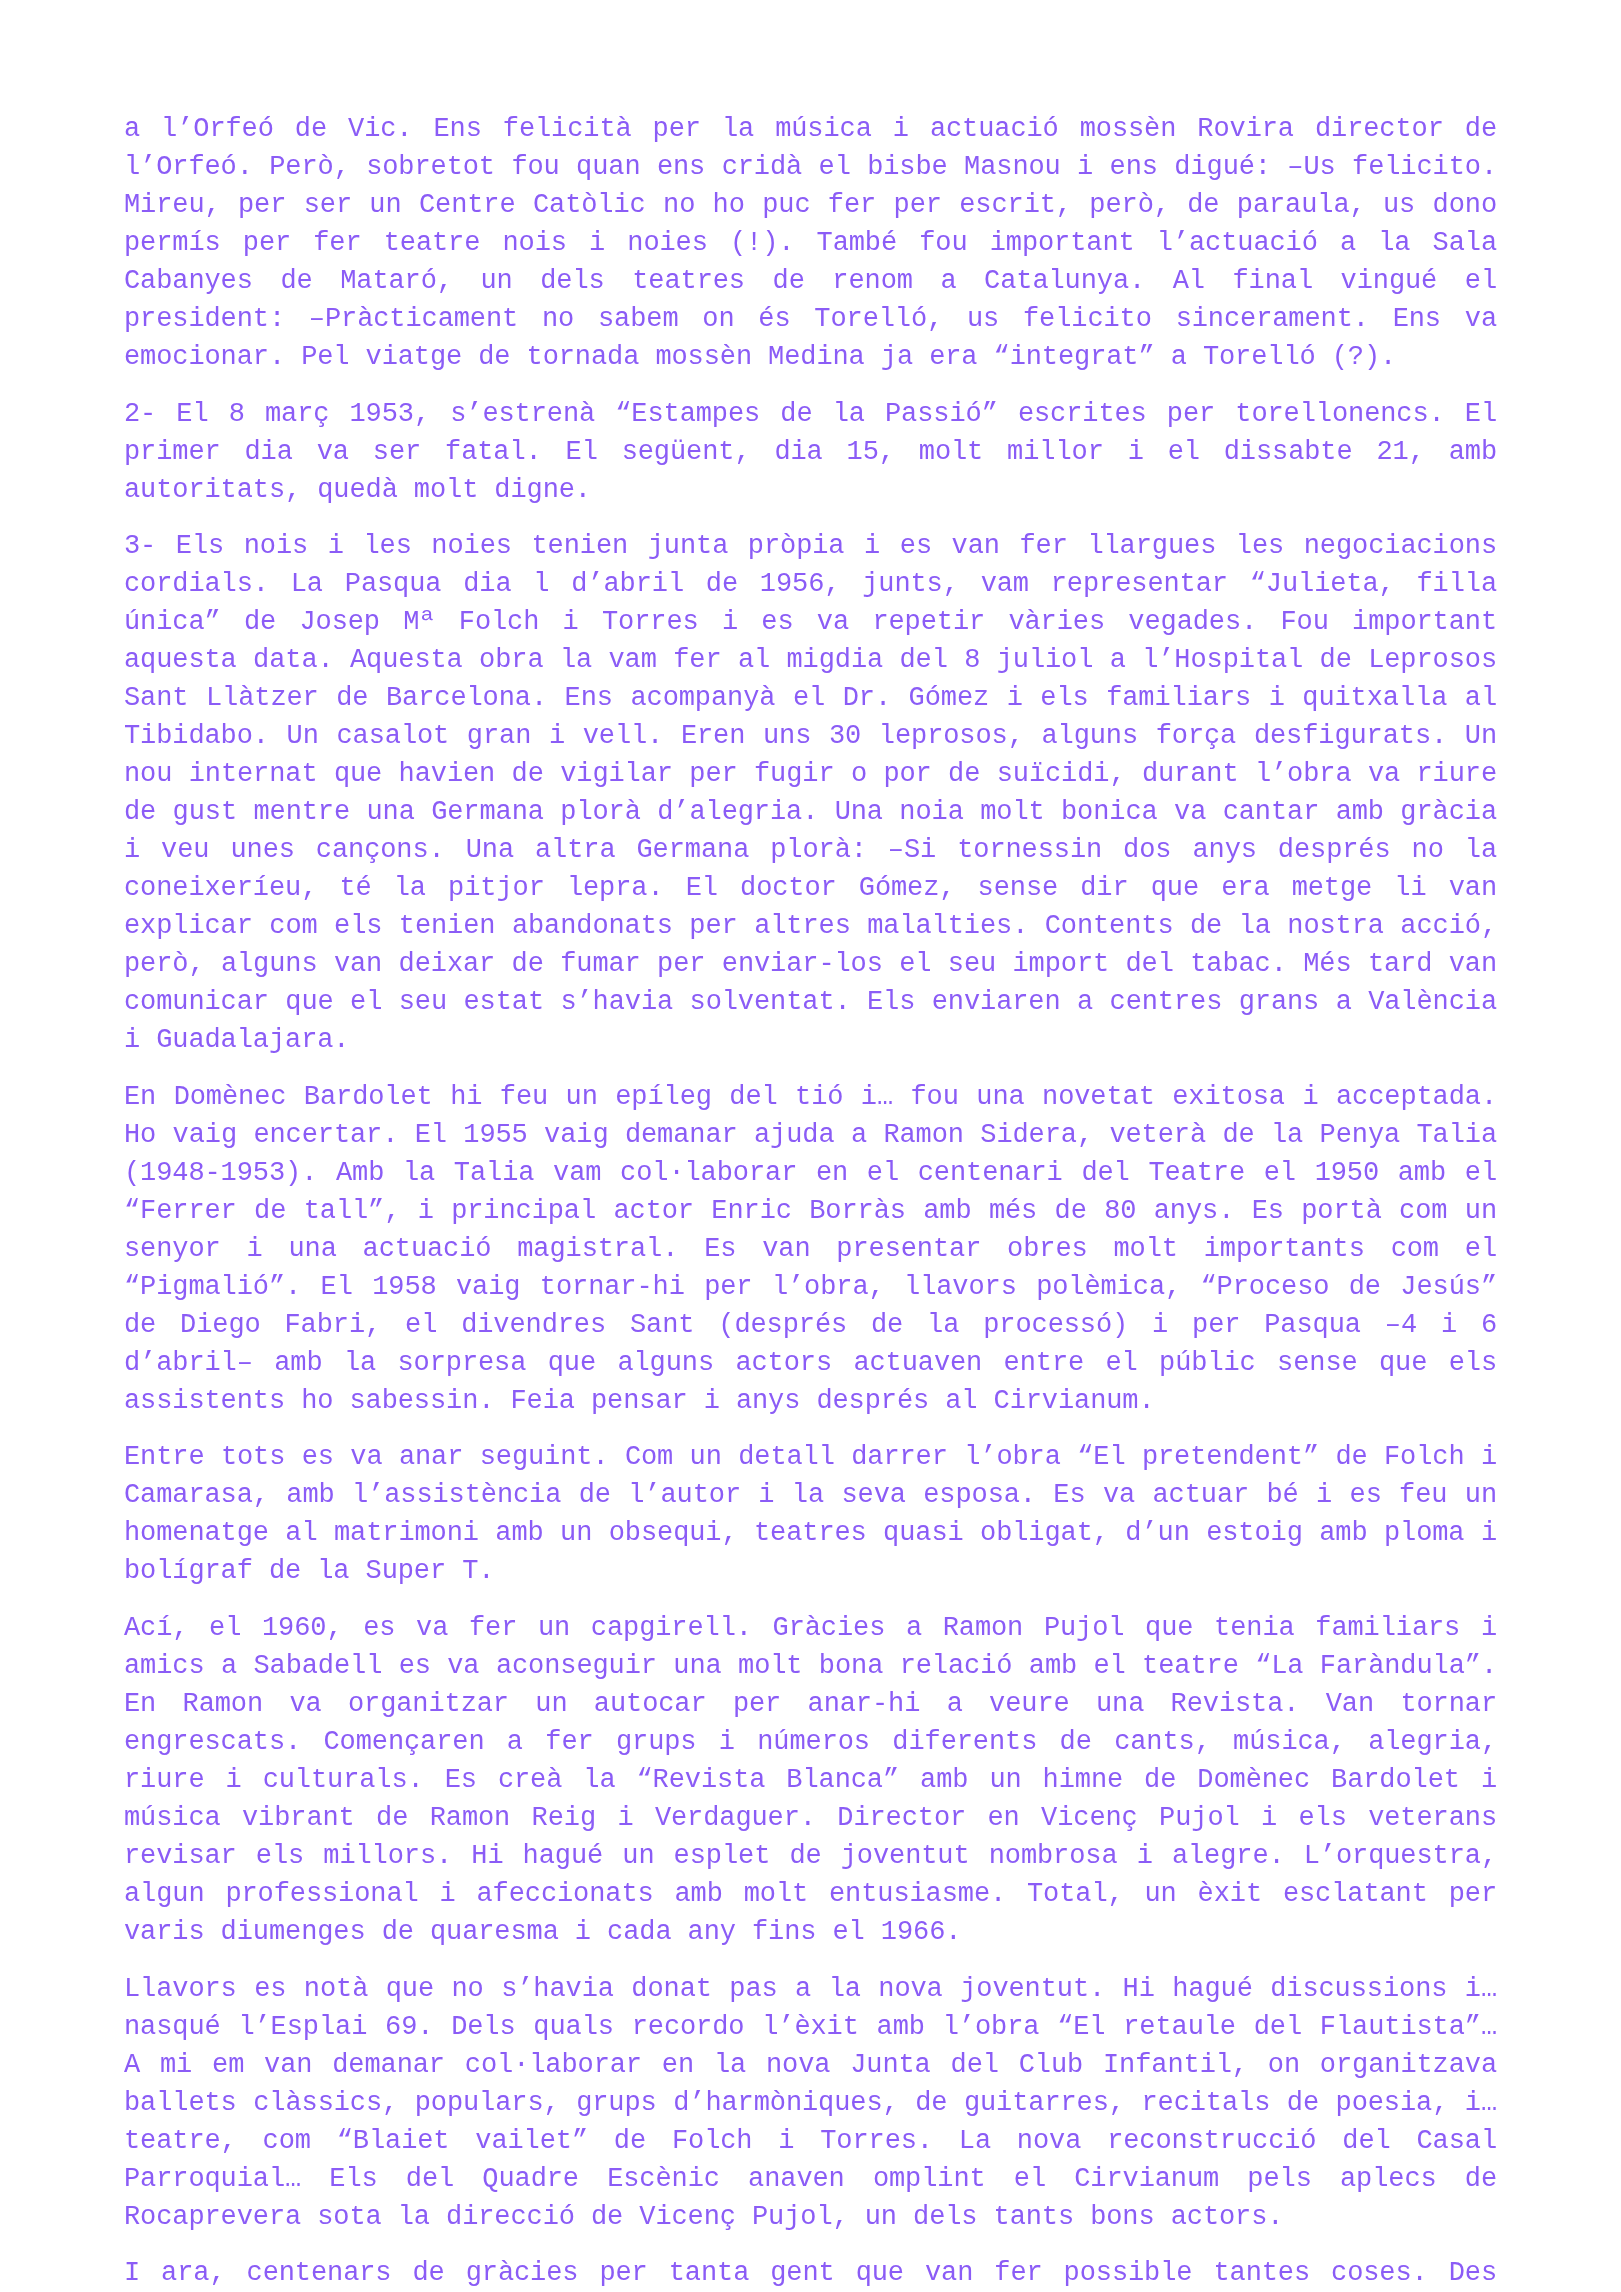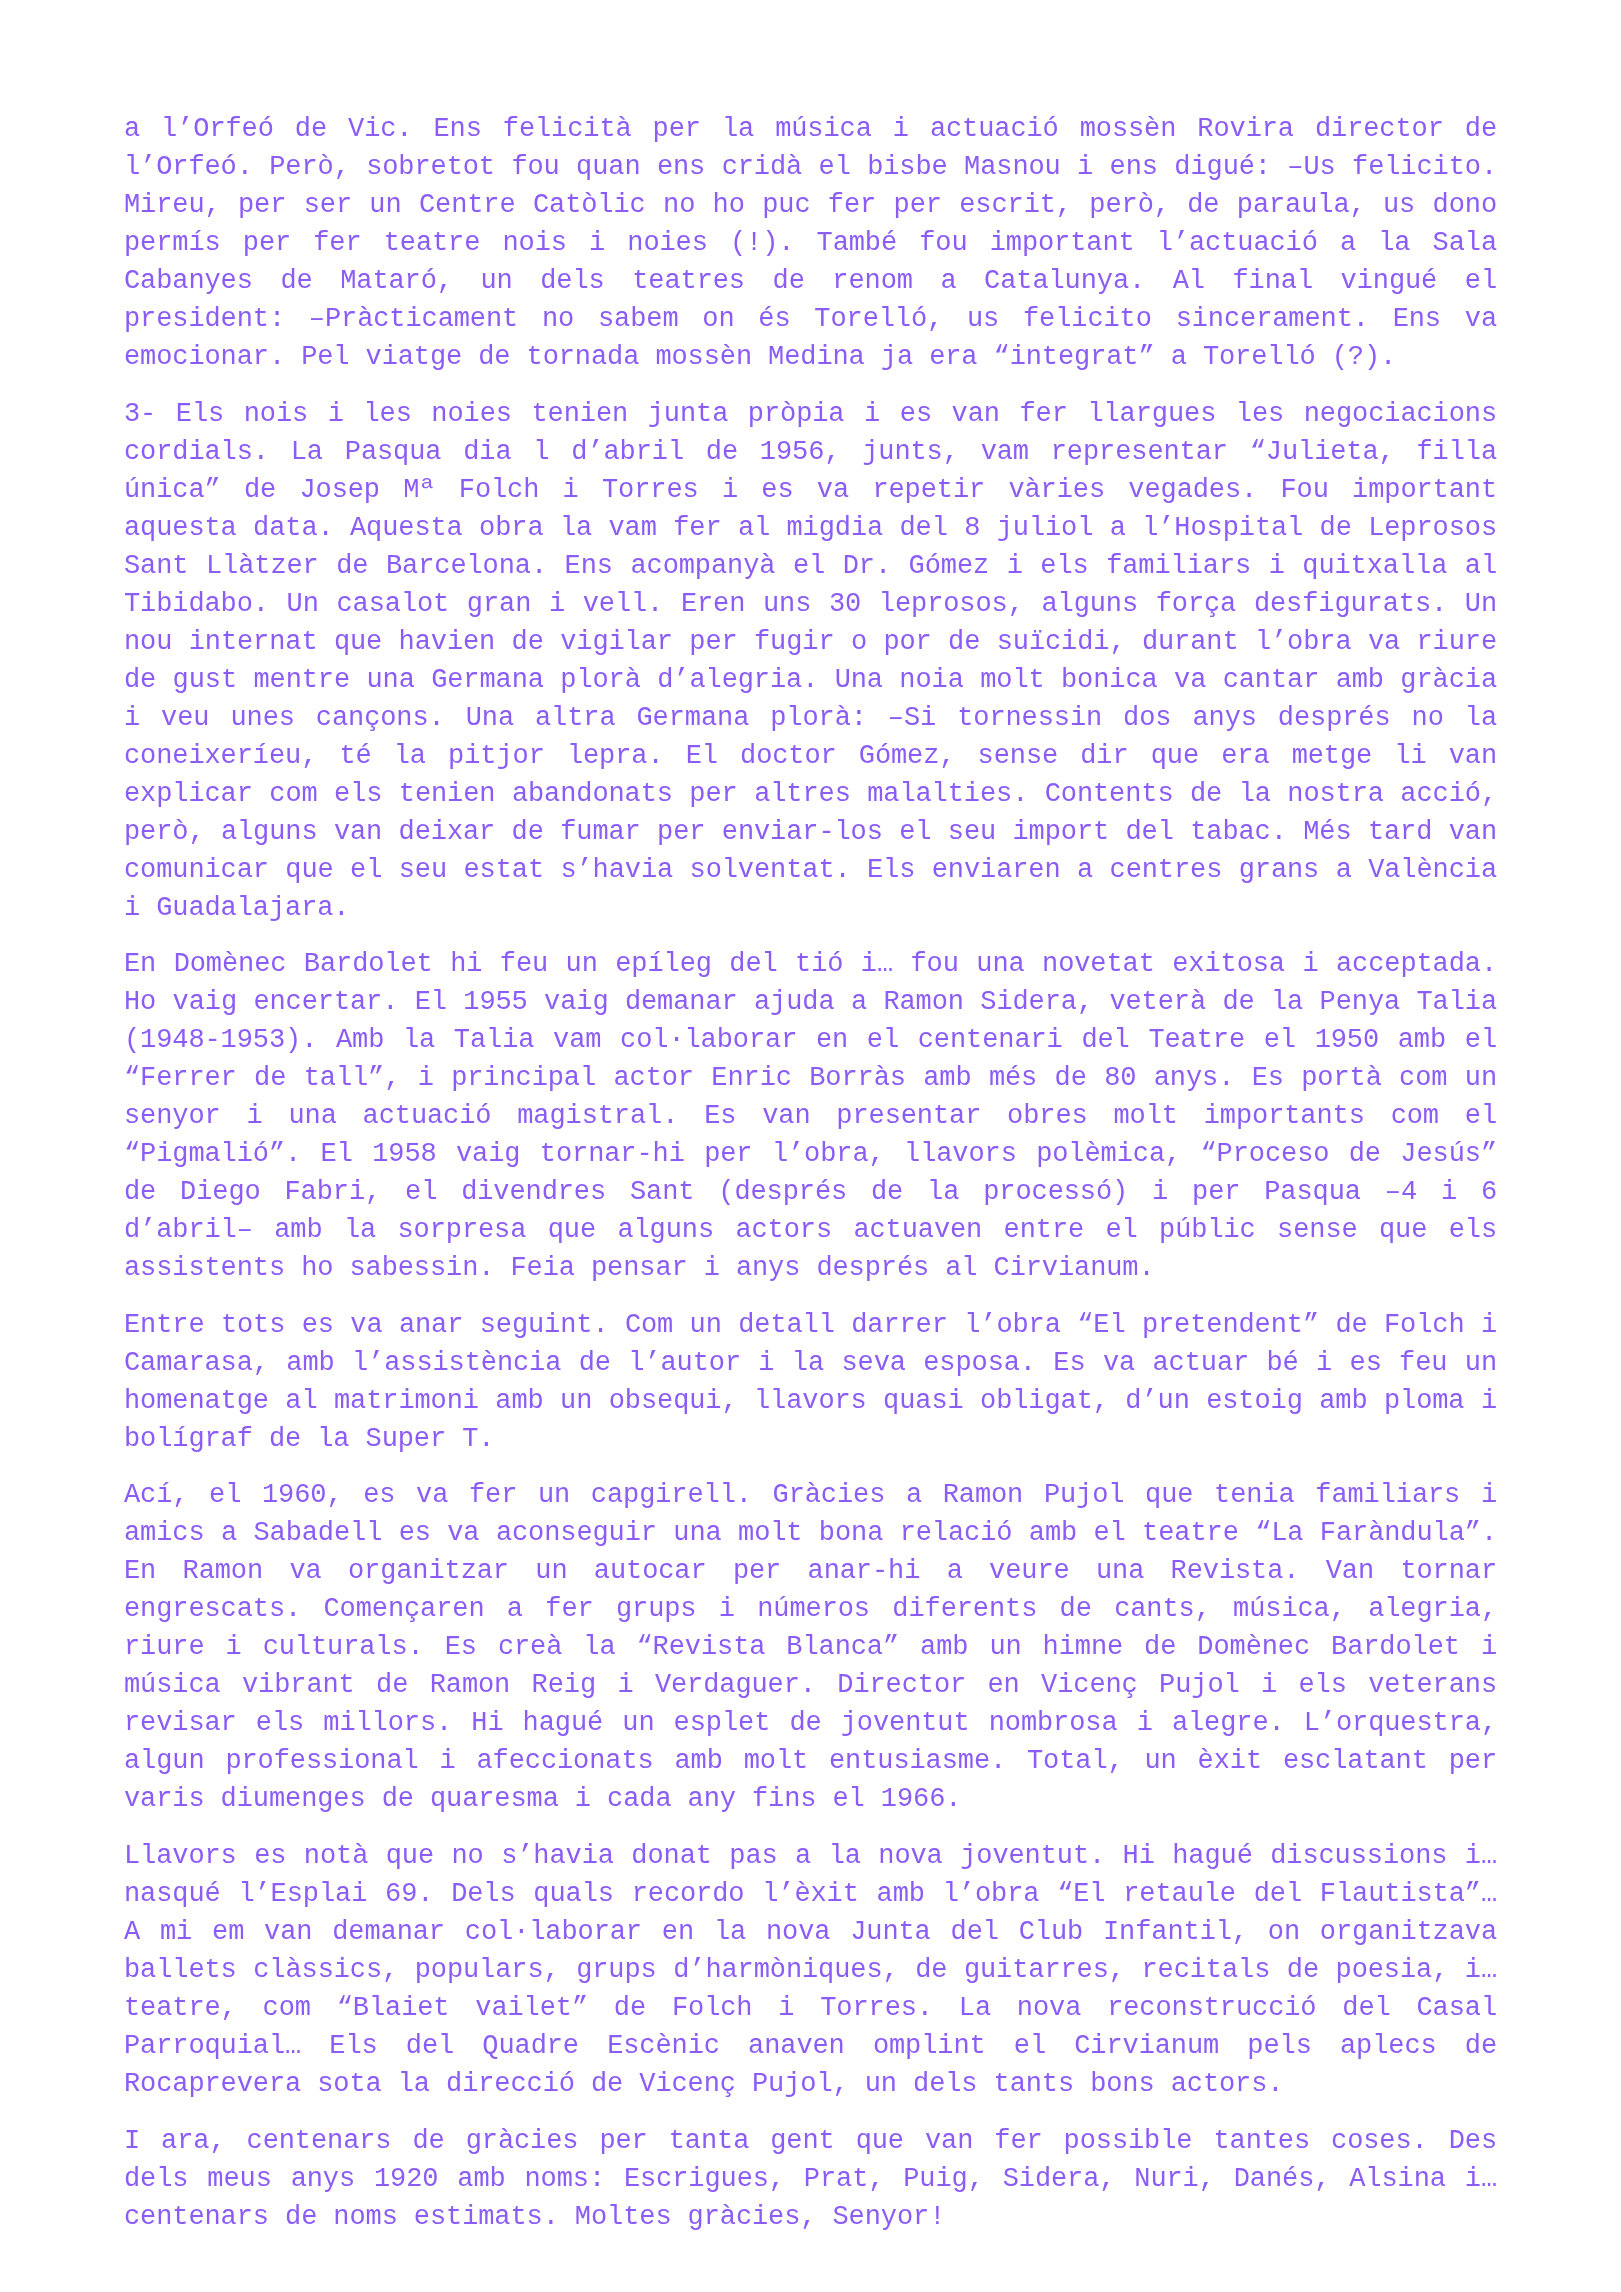--- a/index.html
+++ b/index.html
@@ -29,20 +29,21 @@
       text-align: justify;
       text-align-last: left;
       hyphens: none;
     }
   </style>
 </head>
 <body>
 
 <main class="page">
   <p class="para">a l’Orfeó de Vic. Ens felicità per la música i actuació mossèn Rovira director de l’Orfeó. Però, sobretot fou quan ens cridà el bisbe Masnou i ens digué: –Us felicito. Mireu, per ser un Centre Catòlic no ho puc fer per escrit, però, de paraula, us dono permís per fer teatre nois i noies (!). També fou important l’actuació a la Sala Cabanyes de Mataró, un dels teatres de renom a Catalunya. Al final vingué el president: –Pràcticament no sabem on és Torelló, us felicito sincerament. Ens va emocionar. Pel viatge de tornada mossèn Medina ja era “integrat” a Torelló (?).</p>
+  <p class="para">2- El 8 març 1953, s’estrenà “Estampes de la Passió” escrites per torellonencs. El primer dia va ser fatal. El següent, dia 15, molt millor i el dissabte 21, amb autoritats, quedà molt digne.</p>
   <p class="para">3- Els nois i les noies tenien junta pròpia i es van fer llargues les negociacions cordials. La Pasqua dia l d’abril de 1956, junts, vam representar “Julieta, filla única” de Josep Mª Folch i Torres i es va repetir vàries vegades. Fou important aquesta data. Aquesta obra la vam fer al migdia del 8 juliol a l’Hospital de Leprosos Sant Llàtzer de Barcelona. Ens acompanyà el Dr. Gómez i els familiars i quitxalla al Tibidabo. Un casalot gran i vell. Eren uns 30 leprosos, alguns força desfigurats. Un nou internat que havien de vigilar per fugir o por de suïcidi, durant l’obra va riure de gust mentre una Germana plorà d’alegria. Una noia molt bonica va cantar amb gràcia i veu unes cançons. Una altra Germana plorà: –Si tornessin dos anys després no la coneixeríeu, té la pitjor lepra. El doctor Gómez, sense dir que era metge li van explicar com els tenien abandonats per altres malalties. Contents de la nostra acció, però, alguns van deixar de fumar per enviar-los el seu import del tabac. Més tard van comunicar que el seu estat s’havia solventat. Els enviaren a centres grans a València i Guadalajara.</p>
   <p class="para">En Domènec Bardolet hi feu un epíleg del tió i… fou una novetat exitosa i acceptada. Ho vaig encertar. El 1955 vaig demanar ajuda a Ramon Sidera, veterà de la Penya Talia (1948-1953). Amb la Talia vam col·laborar en el centenari del Teatre el 1950 amb el “Ferrer de tall”, i principal actor Enric Borràs amb més de 80 anys. Es portà com un senyor i una actuació magistral.  Es van presentar obres molt importants com el “Pigmalió”. El 1958 vaig tornar-hi per l’obra, llavors polèmica, “Proceso de Jesús” de Diego Fabri, el divendres Sant (després de la processó) i per Pasqua –4 i 6 d’abril– amb la sorpresa que alguns actors actuaven entre el públic sense que els assistents ho sabessin. Feia pensar i anys després al Cirvianum.</p>
-  <p class="para">Entre tots es va anar seguint. Com un detall darrer l’obra “El pretendent” de Folch i Camarasa, amb l’assistència de l’autor i la seva esposa. Es va actuar bé i es feu un homenatge al matrimoni amb un obsequi, llavors quasi obligat, d’un estoig amb ploma i bolígraf de la Super T.</p>
+  <p class="para">Entre tots es va anar seguint. Com un detall darrer l’obra “El pretendent” de Folch i Camarasa, amb l’assistència de l’autor i la seva esposa. Es va actuar bé i es feu un homenatge al matrimoni amb un obsequi, teatres quasi obligat, d’un estoig amb ploma i bolígraf de la Super T.</p>
   <p class="para">Ací, el 1960, es va fer un capgirell. Gràcies a Ramon Pujol que tenia familiars i amics a Sabadell es va aconseguir una molt bona relació amb el teatre “La Faràndula”. En Ramon va organitzar un autocar per anar-hi a veure una Revista. Van tornar engrescats. Començaren a fer grups i números diferents de cants, música, alegria, riure i culturals. Es creà la “Revista Blanca” amb un himne de Domènec Bardolet i música vibrant de Ramon Reig i Verdaguer. Director en Vicenç Pujol i els veterans revisar els millors. Hi hagué un esplet de joventut nombrosa i alegre. L’orquestra, algun professional i afeccionats amb molt entusiasme. Total, un èxit esclatant per varis diumenges de quaresma i cada any fins el 1966.</p>
   <p class="para">Llavors es notà que no s’havia donat pas a la nova joventut. Hi hagué discussions i… nasqué l’Esplai 69. Dels quals recordo l’èxit amb l’obra “El retaule del Flautista”… A mi em van demanar col·laborar en la nova Junta del Club Infantil, on organitzava ballets clàssics, populars, grups d’harmòniques, de guitarres, recitals de poesia, i… teatre, com “Blaiet vailet” de Folch i Torres. La nova reconstrucció del Casal Parroquial… Els del Quadre Escènic anaven omplint el Cirvianum pels aplecs de Rocaprevera sota la direcció de Vicenç Pujol, un dels tants bons actors.</p>
   <p class="para">I ara, centenars de gràcies per tanta gent que van fer possible tantes coses. Des dels meus anys 1920 amb noms: Escrigues, Prat, Puig, Sidera, Nuri, Danés, Alsina i… centenars de noms estimats. Moltes gràcies, Senyor!</p>
 </main>
 
 
 </body></html>

